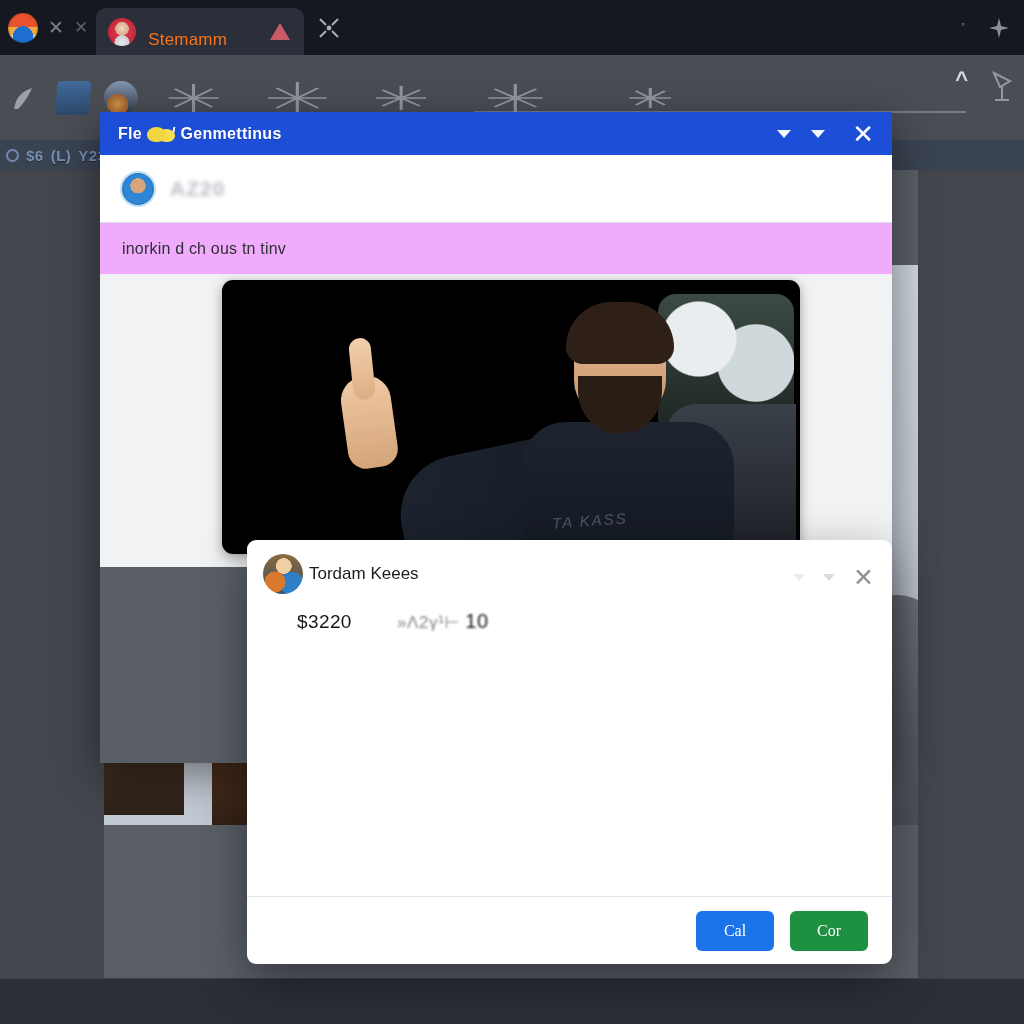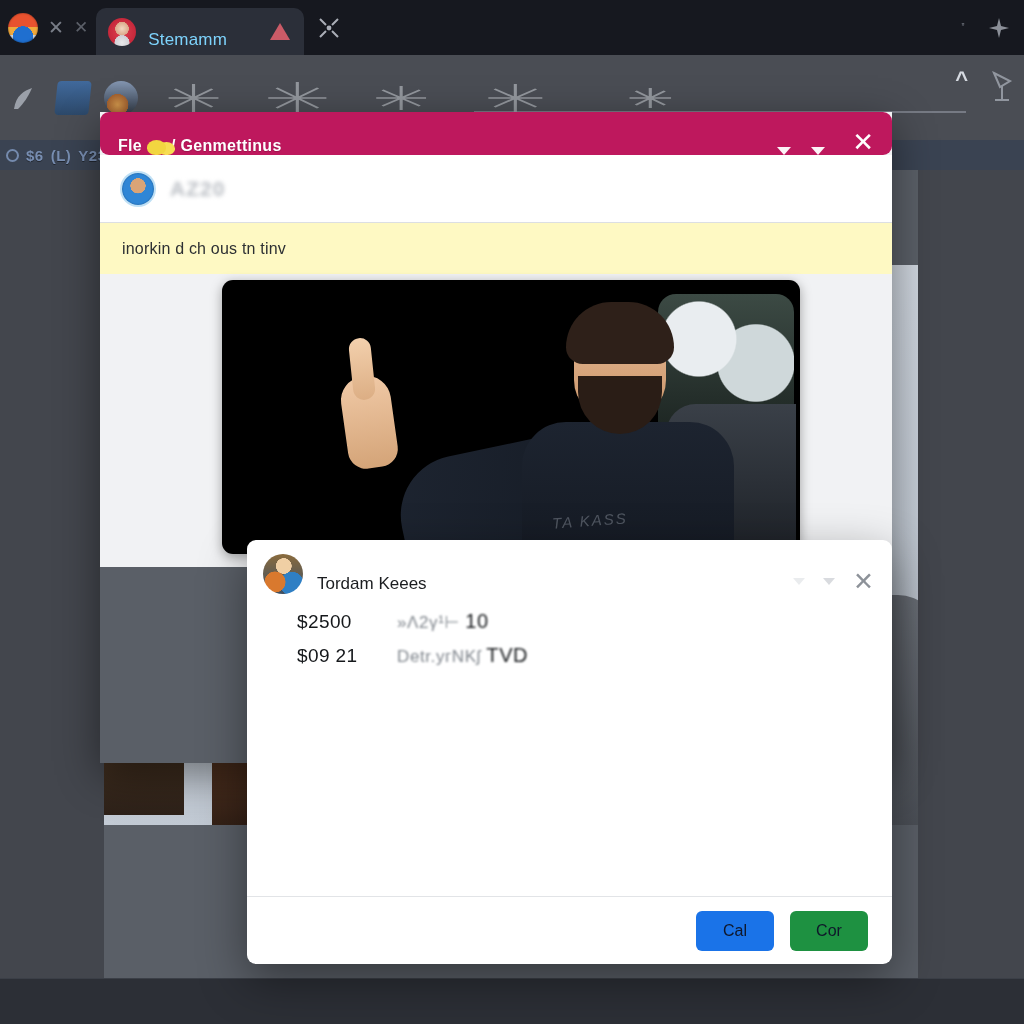--- a/index.html
+++ b/index.html
@@ -72,21 +72,21 @@
     width: 28px; height: 28px;
     border-radius: 50%;
     background:
       radial-gradient(circle at 50% 38%, #f2d8c2 0%, #dba98a 30%, transparent 31%),
       radial-gradient(circle at 50% 88%, #e8e8ea 0%, #cfcfd4 26%, transparent 27%),
       radial-gradient(circle at 50% 50%, #e0404f 0%, #c6283b 70%, #a81f30 100%);
     flex: 0 0 auto;
   }
 
   .tab-title {
-    color: #7dd3fc;
+    color: #f97316;
     font-size: 17px;
     letter-spacing: .2px;
     white-space: nowrap;
     flex: 1 1 auto;
     margin-top: 16px;
   }
 
   .tab-badge {
     width: 0; height: 0;
     border-left: 10px solid transparent;
@@ -306,26 +306,25 @@
     position: absolute;
     left: 100px; top: 112px;
     width: 792px;
     background: #f1f2f4;
     box-shadow: 0 12px 40px rgba(0,0,0,.45);
     overflow: hidden;
   }
 
   .dlg-header {
     height: 43px;
-    background: #be185d;
-    display: flex;
-    align-items: flex-end;
+    background: #1d4ed8;
+    display: flex;
+    align-items: center;
     padding: 0 12px 0 18px;
     gap: 10px;
-    border-radius: 9px;
   }
   .dlg-header-title {
     color: #ffffff;
     font-size: 16px;
     font-weight: 700;
     letter-spacing: .3px;
     white-space: nowrap;
     text-shadow: 0 1px 1px rgba(0,0,0,.2);
     flex: 1 1 auto;
     display: flex;
@@ -377,21 +376,21 @@
   }
   .dlg-username {
     color: #b9bdc3;
     font-size: 21px;
     font-weight: 700;
     letter-spacing: 1px;
     filter: blur(2.2px);
   }
 
   .dlg-subtext {
-    background: #fef9c3;
+    background: #f0abfc;
     padding: 17px 0 16px 22px;
     color: #2d3033;
     font-size: 16px;
     letter-spacing: .2px;
   }
 
   .dlg-media {
     position: relative;
     height: 293px;
     background: #f1f2f4;
@@ -502,23 +501,23 @@
     background: #ffffff;
     border-radius: 9px;
     box-shadow: 0 16px 48px rgba(0,0,0,.42);
     overflow: hidden;
     display: flex;
     flex-direction: column;
   }
 
   .inner-head {
     display: flex;
-    align-items: flex-end;
+    align-items: center;
     padding: 14px 14px 0 16px;
-    gap: 14px;
+    gap: 6px;
   }
   .inner-avatar {
     width: 40px; height: 40px;
     border-radius: 50%;
     background:
       radial-gradient(circle at 52% 30%, #f0cfa4 0 22%, transparent 23%),
       radial-gradient(circle at 30% 70%, #d9792e 0 26%, transparent 27%),
       radial-gradient(circle at 72% 74%, #2f7fc4 0 28%, transparent 29%),
       linear-gradient(#8a6b3d, #3d4f63);
     flex: 0 0 auto;
@@ -596,23 +595,23 @@
     align-items: center;
     justify-content: flex-end;
     gap: 16px;
     padding-right: 24px;
   }
   .btn {
     min-width: 78px;
     height: 40px;
     border: none;
     border-radius: 6px;
-    color: #0f172a;
+    color: #ffffff;
     font-size: 16px;
-    font-family: Liberation Sans, sans-serif;
+    font-family: Liberation Serif, serif;
     cursor: pointer;
     padding: 0 8px;
   }
   .btn-primary { background: #1a73e8; }
   .btn-confirm { background: #1e9141; }
 </style>
 </head>
 <body>
 
 <div id="app">
@@ -754,35 +753,28 @@
         <div class="mini-caret faint"></div>
         <div class="mini-caret"></div>
         <div class="inner-close">✕</div>
       </div>
     </div>
 
     <div class="inner-list">
 
 
       <div class="inner-row">
-        <div class="row-price">$2500</div>
+        <div class="row-price">$3220</div>
         <div class="row-desc">
           <span>»Λ2γ¹⊢</span>
           <span class="sharp">10</span>
         </div>
       </div>
 
 
-      <div class="inner-row">
-        <div class="row-price">$09 21</div>
-        <div class="row-desc">
-          <span>Detr.yгNKʃ</span>
-          <span class="sharp">TVD</span>
-        </div>
-      </div>
 
     </div>
 
     <div class="inner-footer">
       <button class="btn btn-primary" style="background: rgb(26, 115, 232);">Cal</button>
       <button class="btn btn-confirm" style="background: rgb(30, 145, 65);">Cor</button>
     </div>
   </div>
 
 </div>

